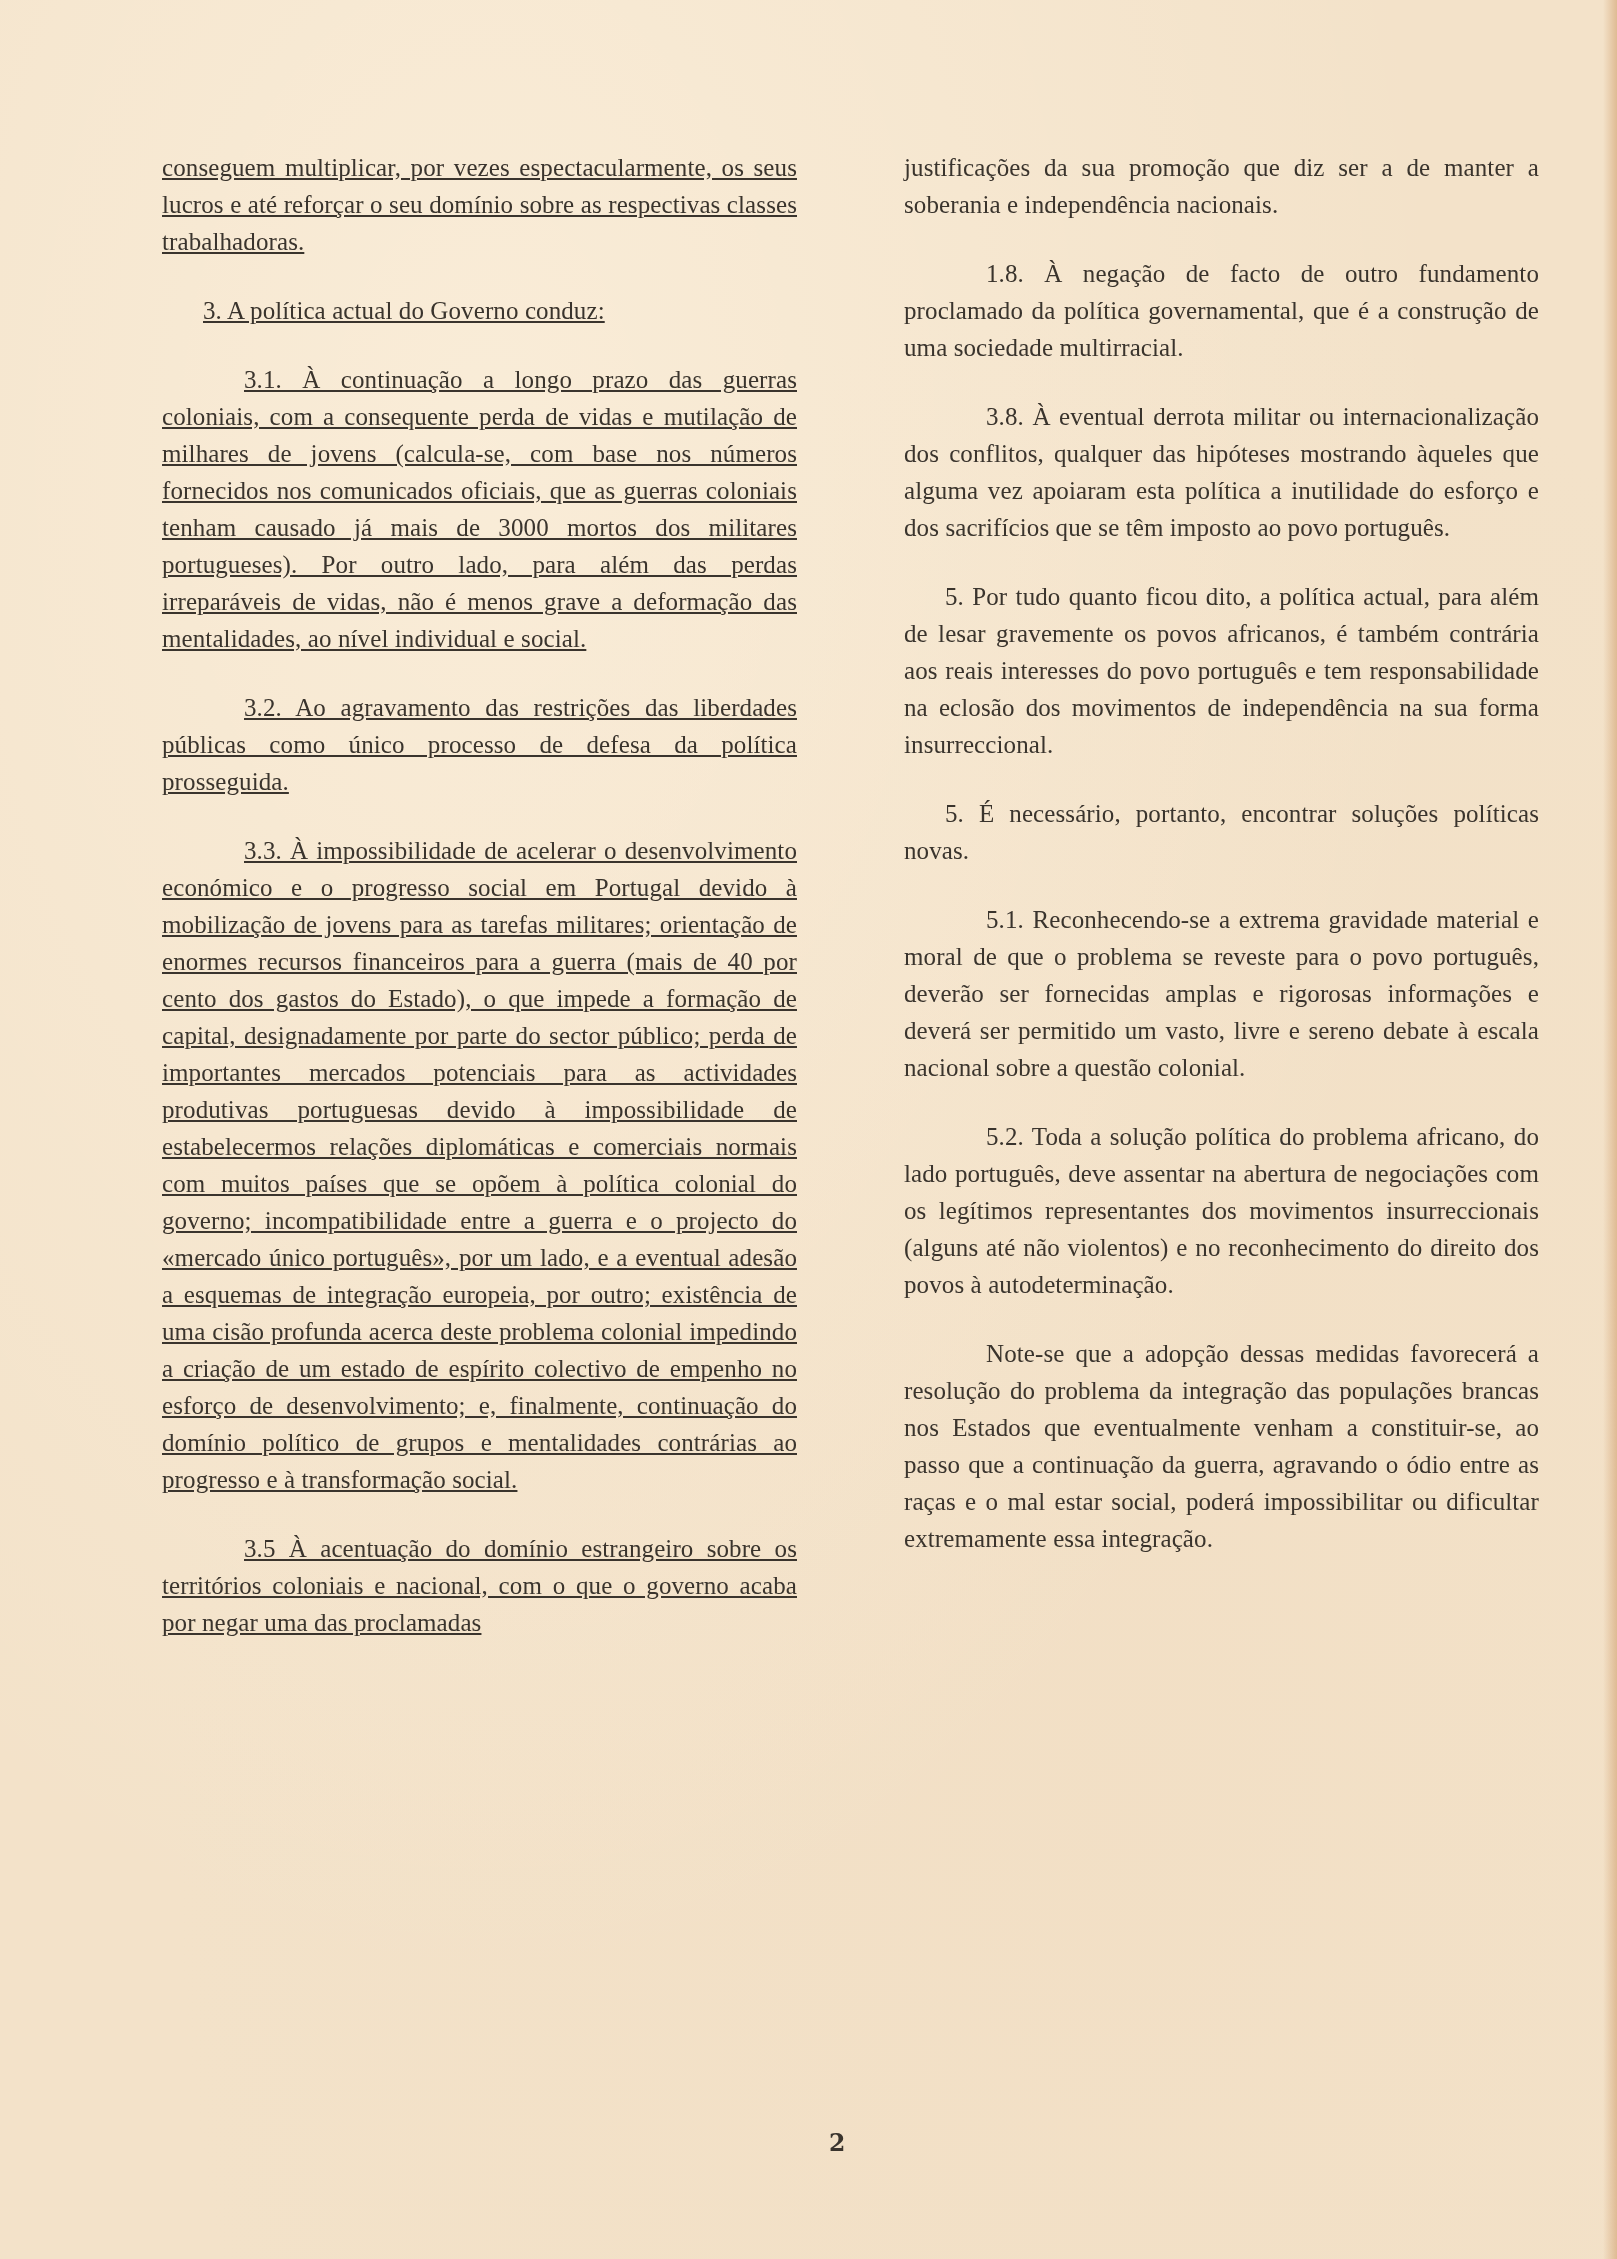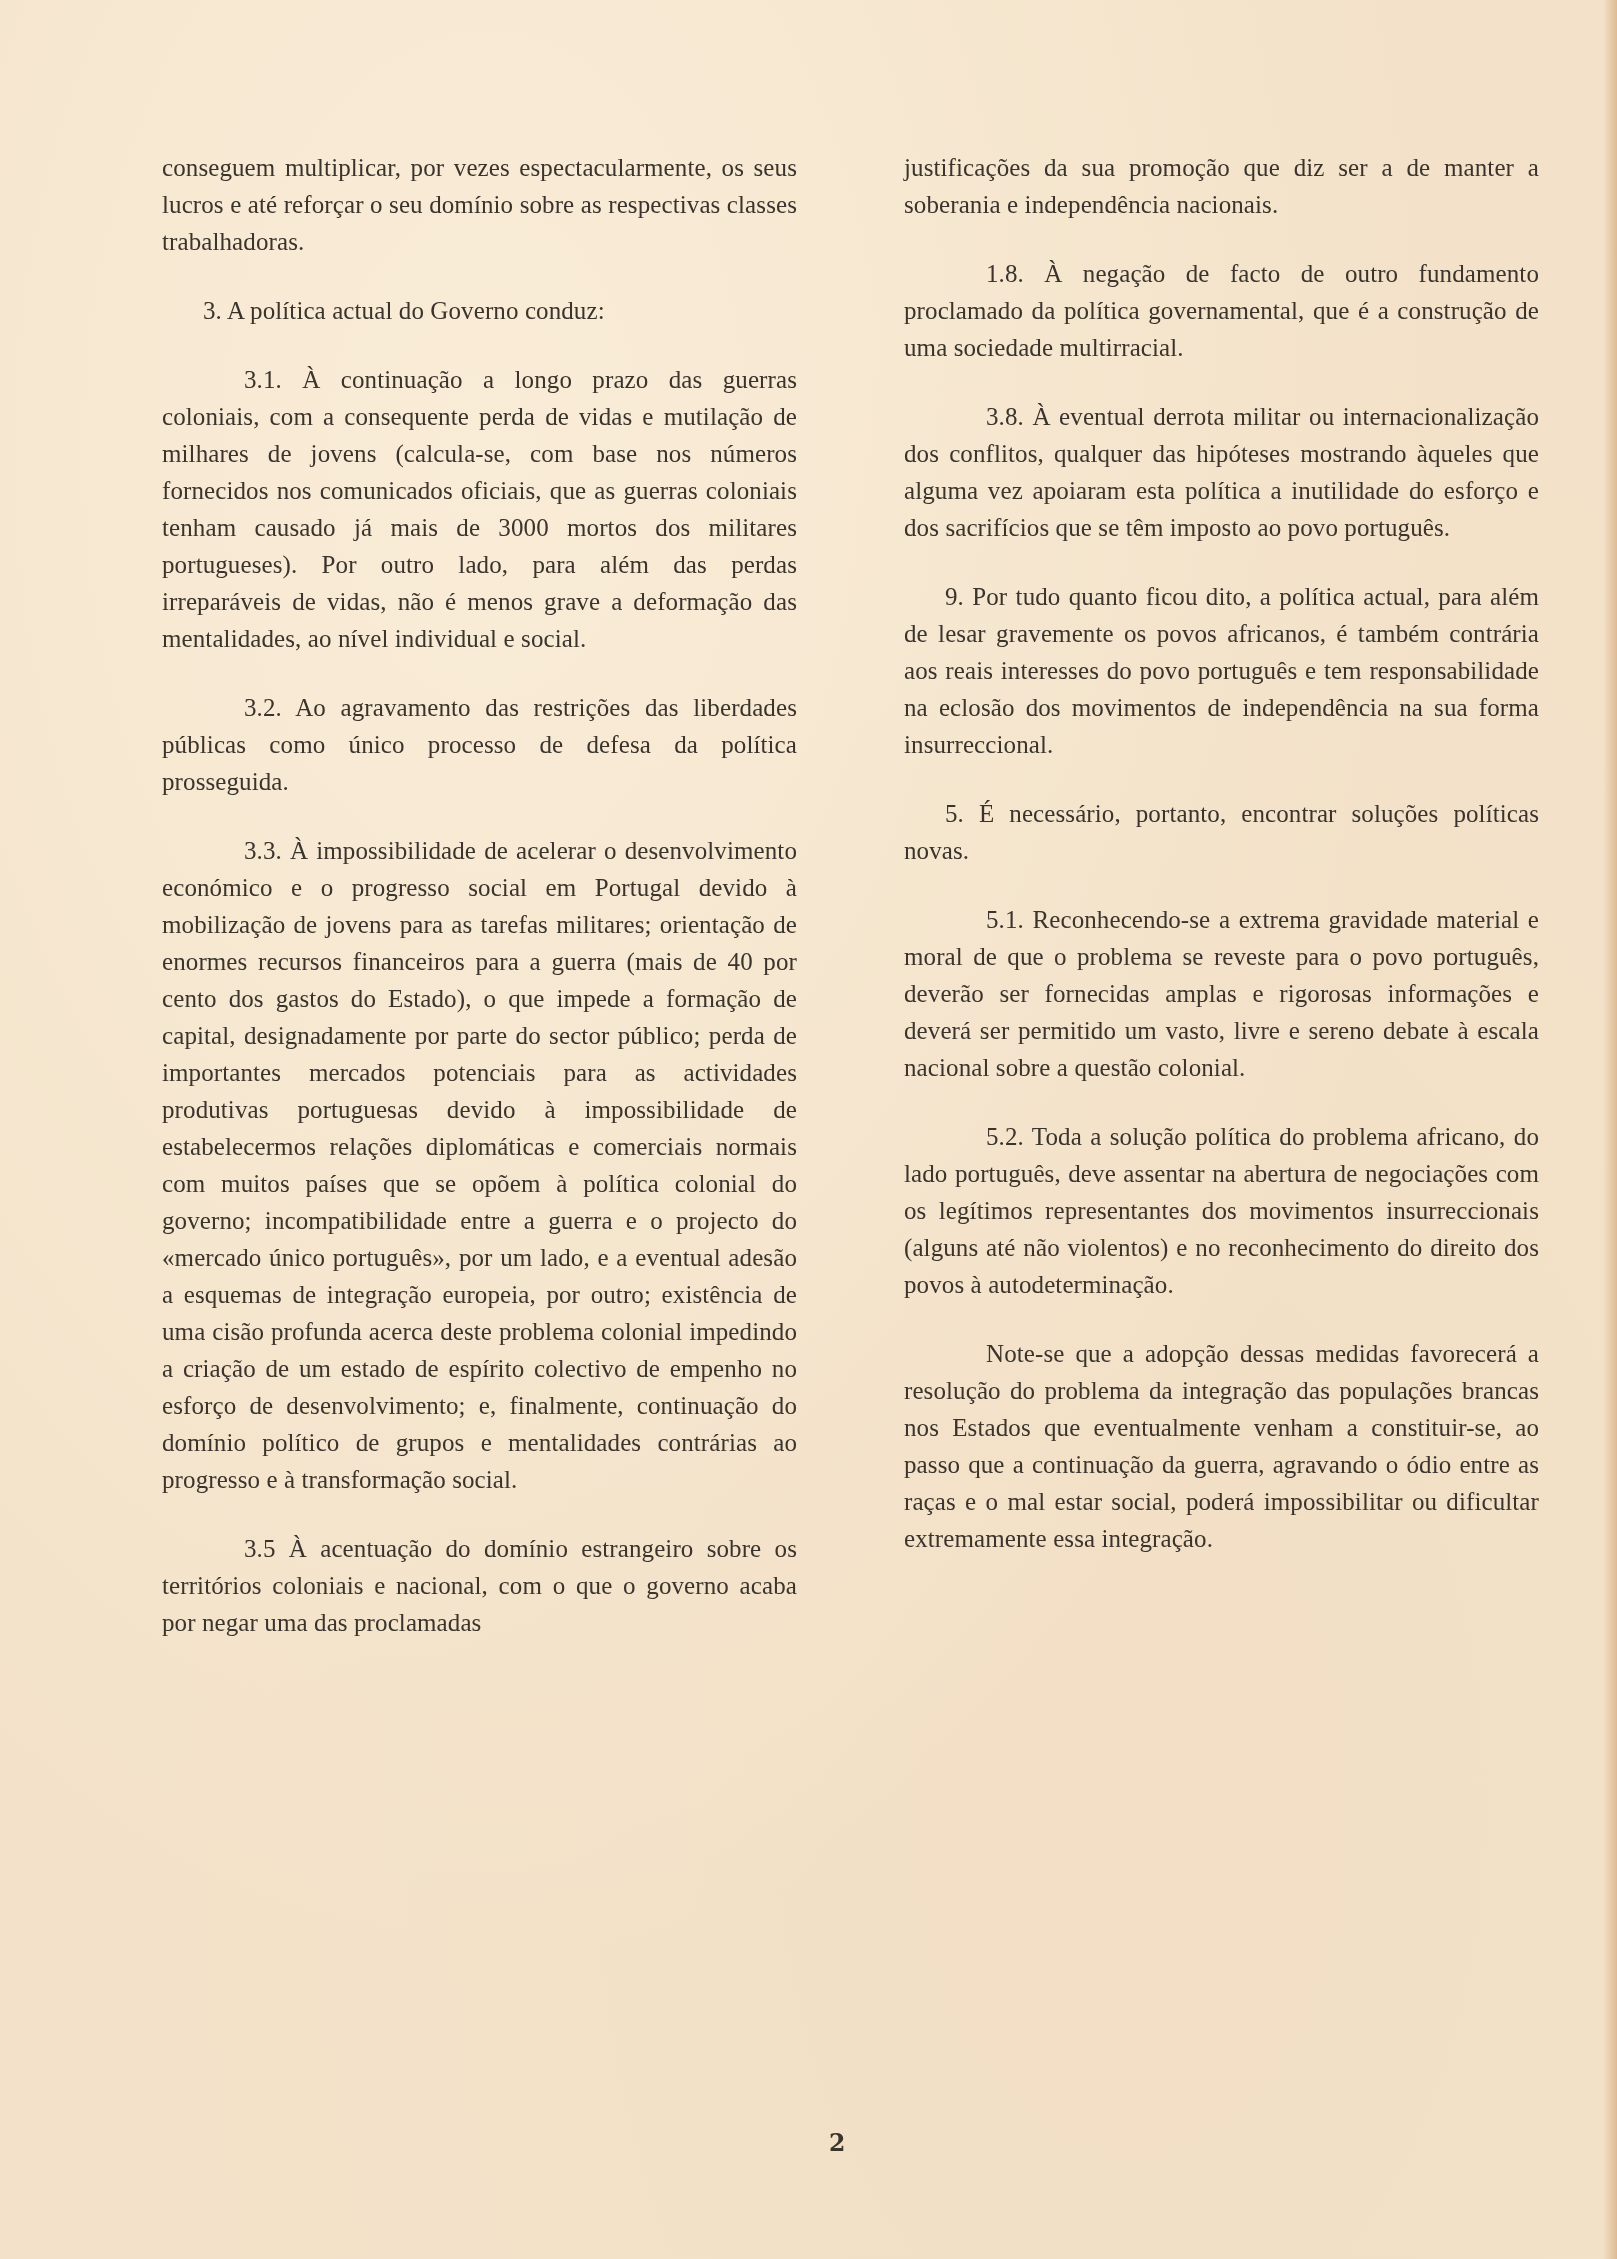--- a/index.html
+++ b/index.html
@@ -26,21 +26,21 @@
     .column {
       position: absolute;
       top: 149px;
       width: 635px;
       font-size: 25px;
       line-height: 37px;
       text-align: justify;
       hyphens: manual;
       letter-spacing: 0.1px;
     }
-    .col-left { left: 162px; }
+    .col-left { left: 162px; text-decoration: underline; }
     .col-right { left: 904px; }
     .para { margin: 0 0 32px 0; text-indent: 0; }
     .para.indent { text-indent: 41px; }
     .para.indent-lg { text-indent: 82px; }
     .page-number {
       position: absolute;
       top: 2129px;
       left: 829px;
       font-family: "DejaVu Serif", serif;
       font-weight: bold;
@@ -60,21 +60,21 @@
     <p class="para indent-lg">3.1. À continuação a longo prazo das guerras coloniais, com a consequente perda de vidas e mutilação de milhares de jovens (calcula-se, com base nos números fornecidos nos comunicados oficiais, que as guerras coloniais tenham causado já mais de 3000 mortos dos militares portugueses). Por outro lado, para além das perdas irreparáveis de vidas, não é menos grave a deformação das mentalidades, ao nível individual e social.</p>
     <p class="para indent-lg">3.2. Ao agravamento das restrições das liberdades públicas como único processo de defesa da política prosseguida.</p>
     <p class="para indent-lg">3.3. À impossibilidade de acelerar o desenvolvimento económico e o progresso social em Portugal devido à mobilização de jovens para as tarefas militares; orientação de enormes recursos financeiros para a guerra (mais de 40 por cento dos gastos do Estado), o que impede a formação de capital, designadamente por parte do sector público; perda de importantes mercados potenciais para as actividades produtivas portuguesas devido à impossibilidade de estabelecermos relações diplomáticas e comerciais normais com muitos países que se opõem à política colonial do governo; incompatibilidade entre a guerra e o projecto do «mercado único português», por um lado, e a eventual adesão a esquemas de integração europeia, por outro; existência de uma cisão profunda acerca deste problema colonial impedindo a criação de um estado de espírito colectivo de empenho no esforço de desenvolvimento; e, finalmente, continuação do domínio político de grupos e mentalidades contrárias ao progresso e à transformação social.</p>
     <p class="para indent-lg">3.5 À acentuação do domínio estrangeiro sobre os territórios coloniais e nacional, com o que o governo acaba por negar uma das proclamadas</p>
   </div>
 
   <div class="column col-right">
     <p class="para">justificações da sua promoção que diz ser a de manter a soberania e independência nacionais.</p>
     <p class="para indent-lg">1.8. À negação de facto de outro fundamento proclamado da política governamental, que é a construção de uma sociedade multirracial.</p>
     <p class="para indent-lg">3.8. À eventual derrota militar ou internacionalização dos conflitos, qualquer das hipóteses mostrando àqueles que alguma vez apoiaram esta política a inutilidade do esforço e dos sacrifícios que se têm imposto ao povo português.</p>
-    <p class="para indent">9. Por tudo quanto ficou dito, a política actual, para além de lesar gravemente os povos africanos, é também contrária aos reais interesses do povo português e tem responsabilidade na eclosão dos movimentos de independência na sua forma insurreccional.</p>
+    <p class="para indent">5. Por tudo quanto ficou dito, a política actual, para além de lesar gravemente os povos africanos, é também contrária aos reais interesses do povo português e tem responsabilidade na eclosão dos movimentos de independência na sua forma insurreccional.</p>
     <p class="para indent">5. É necessário, portanto, encontrar soluções políticas novas.</p>
     <p class="para indent-lg">5.1. Reconhecendo-se a extrema gravidade material e moral de que o problema se reveste para o povo português, deverão ser fornecidas amplas e rigorosas informações e deverá ser permitido um vasto, livre e sereno debate à escala nacional sobre a questão colonial.</p>
     <p class="para indent-lg">5.2. Toda a solução política do problema africano, do lado português, deve assentar na abertura de negociações com os legítimos representantes dos movimentos insurreccionais (alguns até não violentos) e no reconhecimento do direito dos povos à autodeterminação.</p>
     <p class="para indent-lg">Note-se que a adopção dessas medidas favorecerá a resolução do problema da integração das populações brancas nos Estados que eventualmente venham a constituir-se, ao passo que a continuação da guerra, agravando o ódio entre as raças e o mal estar social, poderá impossibilitar ou dificultar extremamente essa integração.</p>
   </div>
 
   <div class="page-number">2</div>
 </div>
 
 

